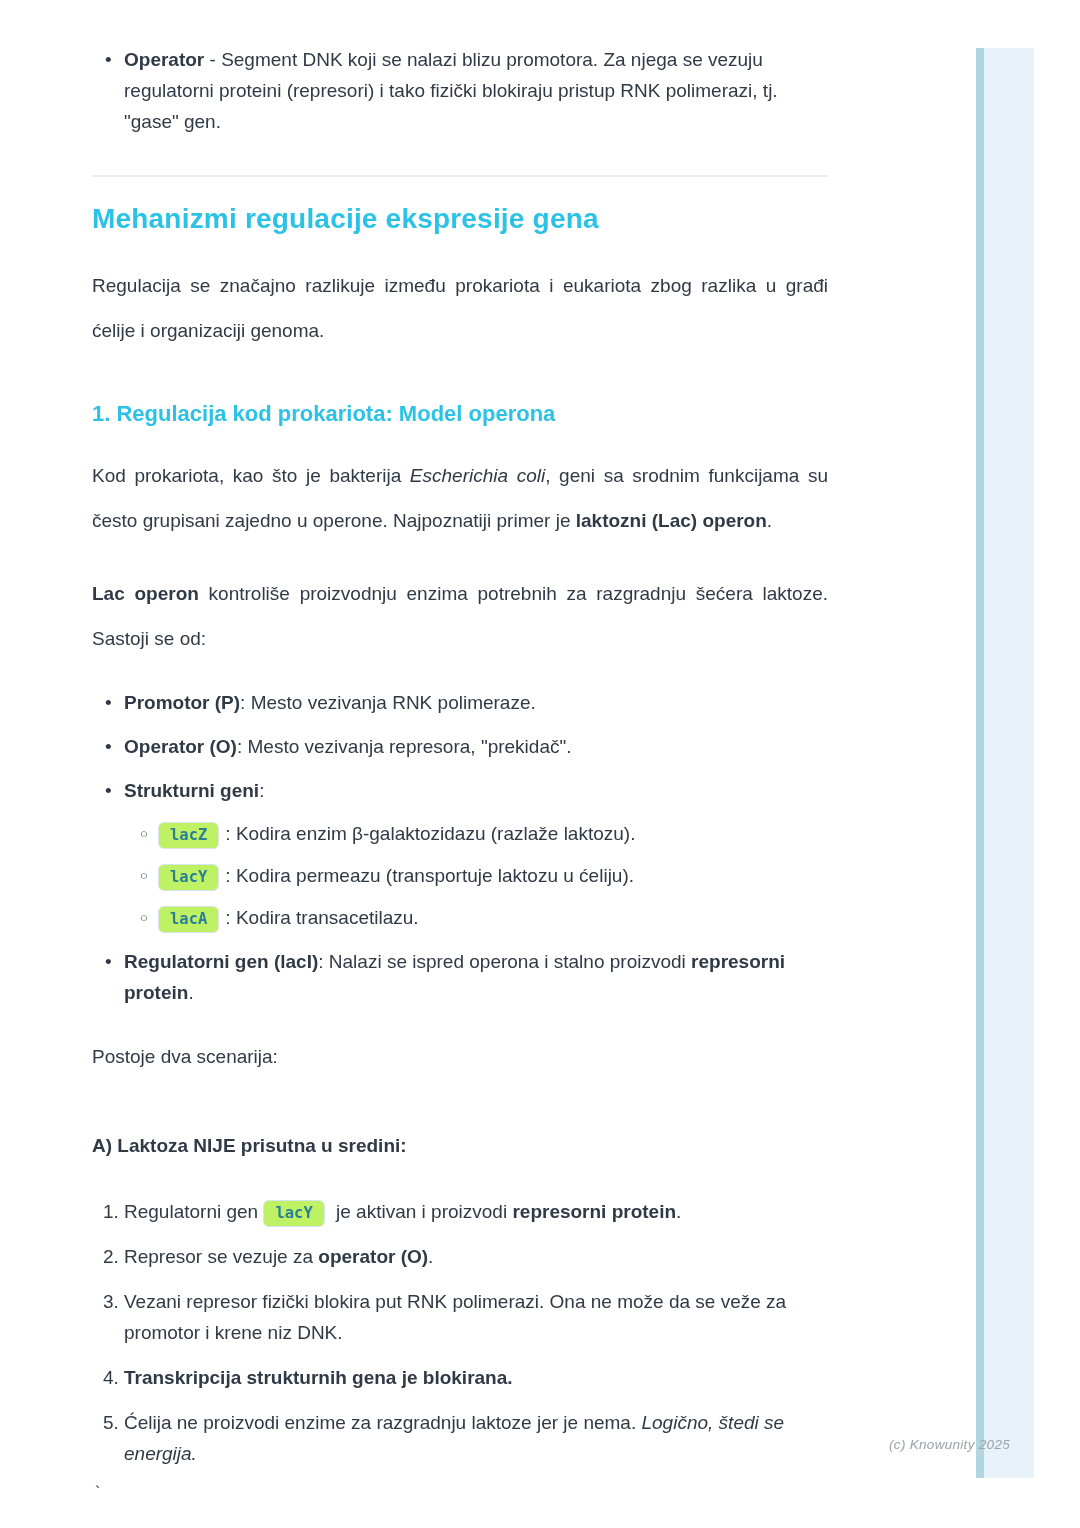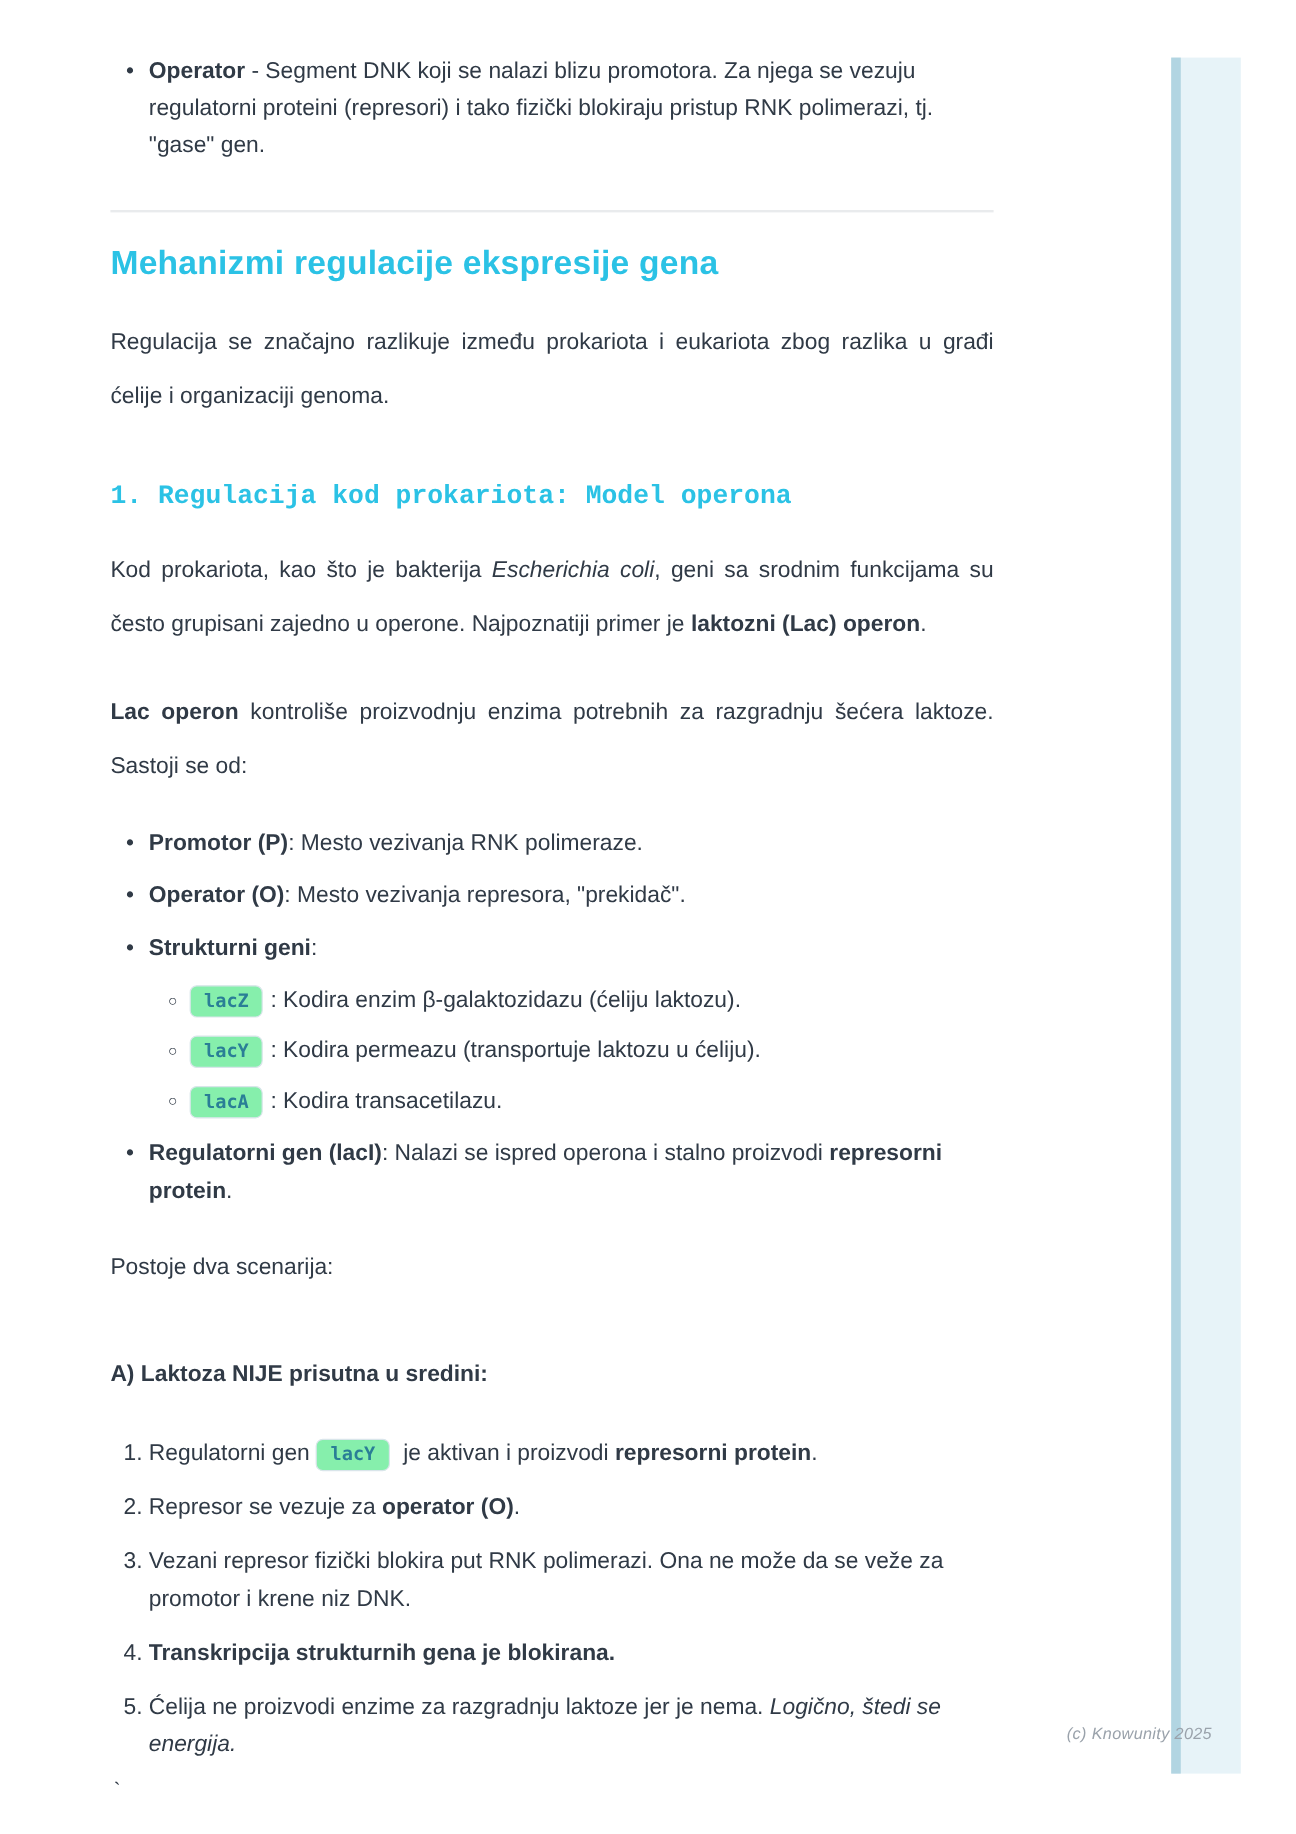--- a/index.html
+++ b/index.html
@@ -32,39 +32,38 @@
 
   .divider { margin-top:38px; border:none; border-top:2px solid #e9ebed; }
 
   h1 {
     margin-top:24px; font-size:28px; line-height:36px; font-weight:700;
     color:#2bc2e5; letter-spacing:0.2px;
   }
   h2 {
     margin-top:46px; font-size:22px; line-height:30px; font-weight:700;
     color:#2bc2e5;
-    font-family:Liberation Mono, monospace;
   }
 
   p { line-height:45px; }
   .intro { margin-top:26px; text-align:justify; }
   .p1 { margin-top:24px; text-align:justify; }
   .p2 { margin-top:28px; text-align:justify; }
 
   .components { margin-top:26px; }
   .components > li { margin-bottom:13px; }
 
   .genes { margin-left:35px; margin-top:12px; }
   .genes > li { margin-bottom:11px; }
 
   .tag {
     display:inline-block;
     font-family:"DejaVu Sans Mono", monospace;
     font-size:15.5px; font-weight:700; line-height:20px;
-    color:#2a7e96; background:#86efac;
+    color:#2a7e96; background:#bef264;
     border:1px solid #d9e5ea; border-radius:6px;
     padding:2px 11px 3px 11px; margin-right:6px;
     vertical-align:baseline;
   }
 
   .scenarios { margin-top:26px; }
   .scenario-a { margin-top:44px; font-weight:700; }
 
   .steps { margin-top:28px; }
   .steps > li { margin-bottom:14px; }
@@ -117,21 +116,21 @@
           <span class="li-body"><b>Operator (O)</b><span>: Mesto vezivanja represora, "prekidač".</span></span>
         </li>
       <li>
         <div class="row">
             <span class="m1">•</span>
             <span class="li-body"><b>Strukturni geni</b><span>:</span></span>
           </div>
         <ul class="genes">
           <li class="row">
               <span class="m2">○</span>
-              <span class="li-body"><code class="tag">lacZ</code><span>: Kodira enzim β-galaktozidazu (ćeliju laktozu).</span></span>
+              <span class="li-body"><code class="tag">lacZ</code><span>: Kodira enzim β-galaktozidazu (razlaže laktozu).</span></span>
             </li>
           <li class="row">
               <span class="m2">○</span>
               <span class="li-body"><code class="tag">lacY</code><span>: Kodira permeazu (transportuje laktozu u ćeliju).</span></span>
             </li>
           <li class="row">
               <span class="m2">○</span>
               <span class="li-body"><code class="tag">lacA</code><span>: Kodira transacetilazu.</span></span>
             </li>
         </ul>

